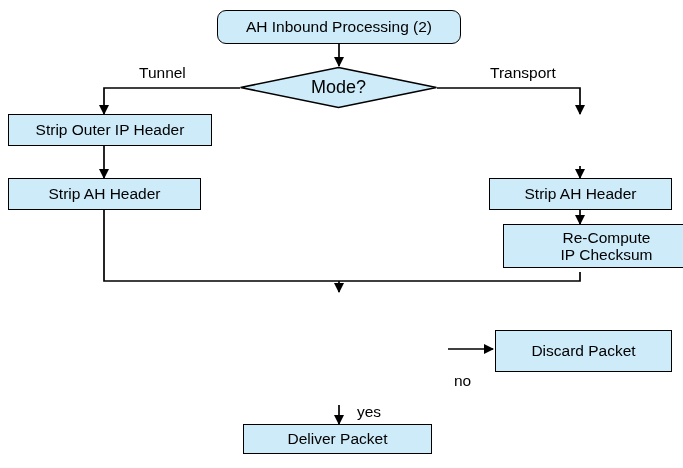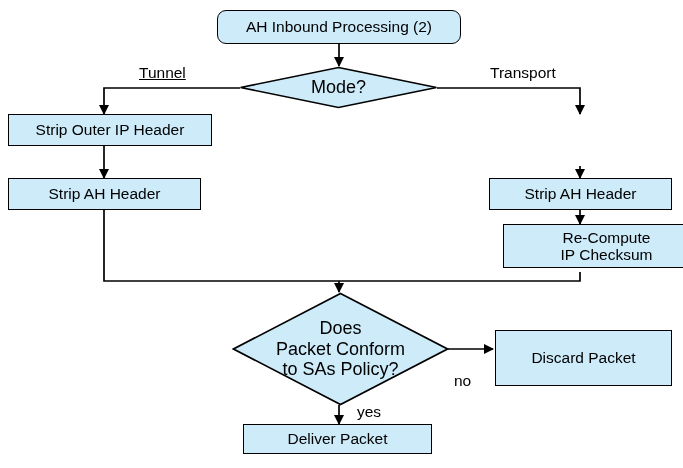--- a/index.html
+++ b/index.html
@@ -114,44 +114,36 @@
 
   <div class="node roundnode" style="left:217px; top:10px; width:244px; height:34px;">AH Inbound Processing (2)</div>
 
   <div class="diamond-wrap" style="left:239px; top:66px; width:199px; height:43px;">
     <svg width="199" height="43" viewBox="0 0 199 43" xmlns="http://www.w3.org/2000/svg">
       <polygon points="99.5,1.5 197.5,21.5 99.5,41.5 1.5,21.5" fill="#cdebf9" stroke="#000000" stroke-width="1.7"></polygon>
     </svg>
     <span class="diamond-label">Mode?</span>
   </div>
 
-  <div class="edgelabel" style="left:139px; top:64px;text-decoration:underline;">Tunnel</div>
+  <div class="edgelabel" style="left:139px; top:64px;">Tunnel</div>
 
   <div class="edgelabel" style="left:474px; top:64px;margin-left:16px;">Transport</div>
 
   <div class="node boxnode" style="left:8px; top:114px; width:204px; height:32px;">Strip Outer IP Header</div>
 
   <div class="node boxnode" style="left:8px; top:178px; width:193px; height:32px;">Strip AH Header</div>
 
 
   <div class="node boxnode" style="left:489px; top:178px; width:183px; height:32px;">Strip AH Header</div>
 
   <div class="node boxnode" style="left:503px; top:224px; width:183px; height:44px;padding-left:24px;">Re-Compute
 IP Checksum</div>
 
-  <div class="diamond-wrap" style="left:232px; top:292px; width:217px; height:114px;">
-    <svg width="217" height="114" viewBox="0 0 217 114" xmlns="http://www.w3.org/2000/svg">
-      <polygon points="108.5,1.5 215.5,57 108.5,112.5 1.5,57" fill="#cdebf9" stroke="#000000" stroke-width="1.7"></polygon>
-    </svg>
-    <span class="diamond-label">Does
-Packet Conform
-to SAs Policy?</span>
-  </div>
 
   <div class="edgelabel" style="left:454px; top:327px;margin-top:45px;">no</div>
 
   <div class="edgelabel" style="left:357px; top:403px;">yes</div>
 
-  <div class="node boxnode" style="left:495px; top:330px; width:177px; height:56px;">Discard Packet</div>
+  <div class="node boxnode" style="left:495px; top:330px; width:177px; height:42px;">Discard Packet</div>
 
   <div class="node boxnode" style="left:243px; top:424px; width:189px; height:30px;">Deliver Packet</div>
 
 </div>
 
 </body></html>

